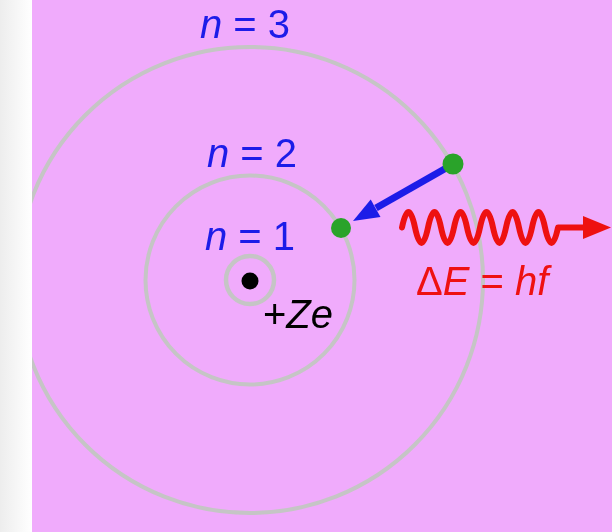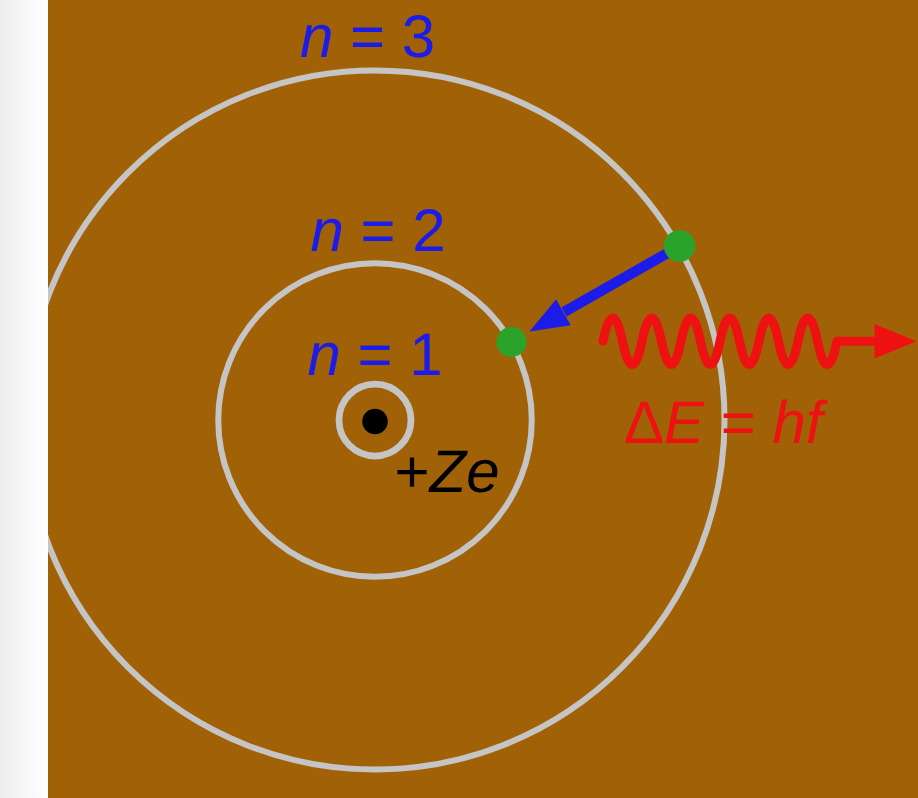--- a/index.html
+++ b/index.html
@@ -5,21 +5,21 @@
   html, body {
     margin: 0;
     padding: 0;
     background: #ffffff;
     font-family: "Liberation Sans", sans-serif;
   }
   .stage {
     position: relative;
     width: 612px;
     height: 532px;
-    background: #a16207;
+    background: #f0abfc;
     overflow: hidden;
   }
   .edge-fade {
     position: absolute;
     left: 0; top: 0;
     width: 32px; height: 532px;
     background: linear-gradient(to right, var(--edge_gradient, #ededed), #ffffff);
     pointer-events: none;
   }
   svg { display: block; }

